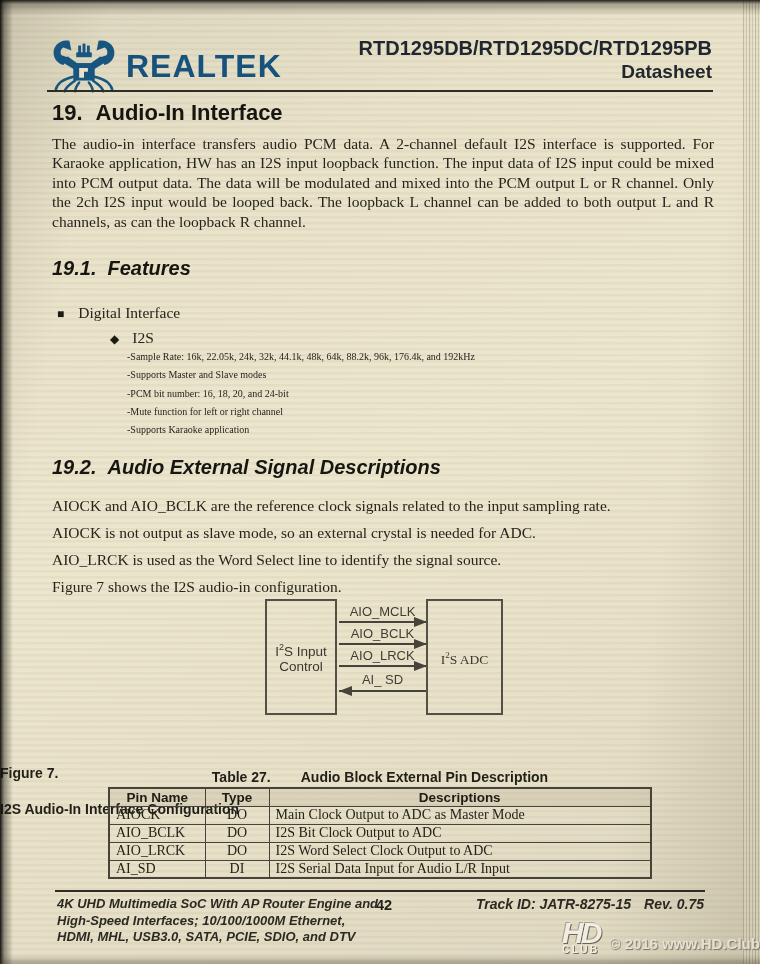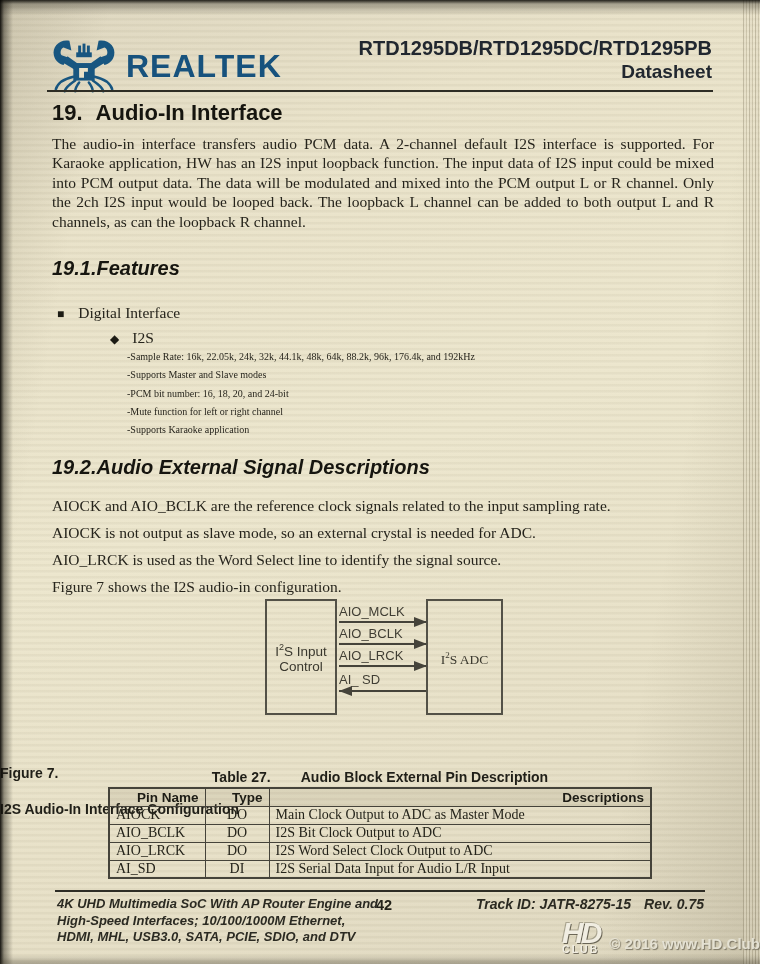--- a/index.html
+++ b/index.html
@@ -27,48 +27,48 @@
   .abs { position:absolute; }
 
   
   .brand-text { font-size:32px; font-weight:bold; letter-spacing:1px; color:#17527d; }
   .hdr-right { text-align:right; color:#21272f; font-weight:bold; line-height:24px; white-space:nowrap; }
   .hdr-right .l1 { font-size:20px;text-align:right; }
   .hdr-right .l2 { font-size:19px; }
   .rule { background:#2e2d25; height:2px; }
 
   .h1 { display:flex; gap:13px; font-size:22px; font-weight:bold; color:#16150f; white-space:nowrap; }
-  .h2 { display:flex; font-size:20px; font-weight:bold; font-style:italic; color:#16150f; white-space:nowrap; }
+  .h2 { display:flex; gap:11px; font-size:20px; font-weight:bold; font-style:italic; color:#16150f; white-space:nowrap; }
 
   .body-par { width:662px; font-family:"Liberation Serif", serif; font-size:15.5px; line-height:19.4px;
     text-align:justify; color:#26241c; }
   .line-par { font-family:"Liberation Serif", serif; font-size:15.5px; color:#26241c; white-space:nowrap; }
 
   .feat-row { display:flex; align-items:baseline; color:#26241c; }
   .marker { font-size:12px; color:#1c1b14; }
   .feat-label { font-family:"Liberation Serif", serif; font-size:15.5px; }
   .sub-items div { font-family:"Liberation Serif", serif; font-size:10px; line-height:18.3px; color:#26241c; white-space:nowrap; }
 
   
   .fig { width:230px; height:118px; }
   .fig-box { position:absolute; border:2px solid #535147; display:flex; align-items:center; justify-content:center;
     text-align:center; font-size:13.5px; line-height:16px; color:#3a382e; }
   .fig-box sup { font-size:9px; }
   .sig-line { position:absolute; left:74px; width:87px; height:2px; background:#45433a; }
-  .sig-label { position:absolute; left:74px; width:87px; font-size:13px; color:#403e34; white-space:nowrap; }
+  .sig-label { position:absolute; left:74px; width:87px; text-align:center; font-size:13px; color:#403e34; white-space:nowrap; }
   .arr-r { position:absolute; width:0; height:0; border-left:13px solid #45433a; border-top:5px solid transparent; border-bottom:5px solid transparent; }
   .arr-l { position:absolute; width:0; height:0; border-right:13px solid #45433a; border-top:5px solid transparent; border-bottom:5px solid transparent; }
 
   .caption { left:0; width:760px; display:flex; justify-content:center; gap:20px;
     font-size:14px; font-weight:bold; color:#201f18; white-space:nowrap; }
 
   
   table.pins { border-collapse:collapse; width:544px; border:2px solid #45433a; }
   table.pins th, table.pins td { border:1px solid #45433a; height:18px; padding:0 6px; vertical-align:middle; }
-  table.pins th { font-size:13.5px; font-weight:bold; text-align:right; color:#1d1c15; background:rgba(110,100,70,0.10); }
+  table.pins th { font-size:13.5px; font-weight:bold; text-align:center; color:#1d1c15; background:rgba(110,100,70,0.10); }
   table.pins td { font-family:"Liberation Serif", serif; font-size:14px; color:#24231a; }
   .c-center { text-align:center; }
 
   
   .foot-left div { font-size:13px; line-height:16.6px; font-style:italic; font-weight:bold; color:#2b2a22; white-space:nowrap; }
   .foot-page { font-size:14.5px; font-weight:bold; color:#23221a; }
   .foot-right { display:flex; gap:13px; font-size:14px; font-style:italic; font-weight:bold; color:#2b2a22; white-space:nowrap; }
 
   
   .wm { display:flex; align-items:flex-end; gap:10px; opacity:0.95; z-index:41; }

